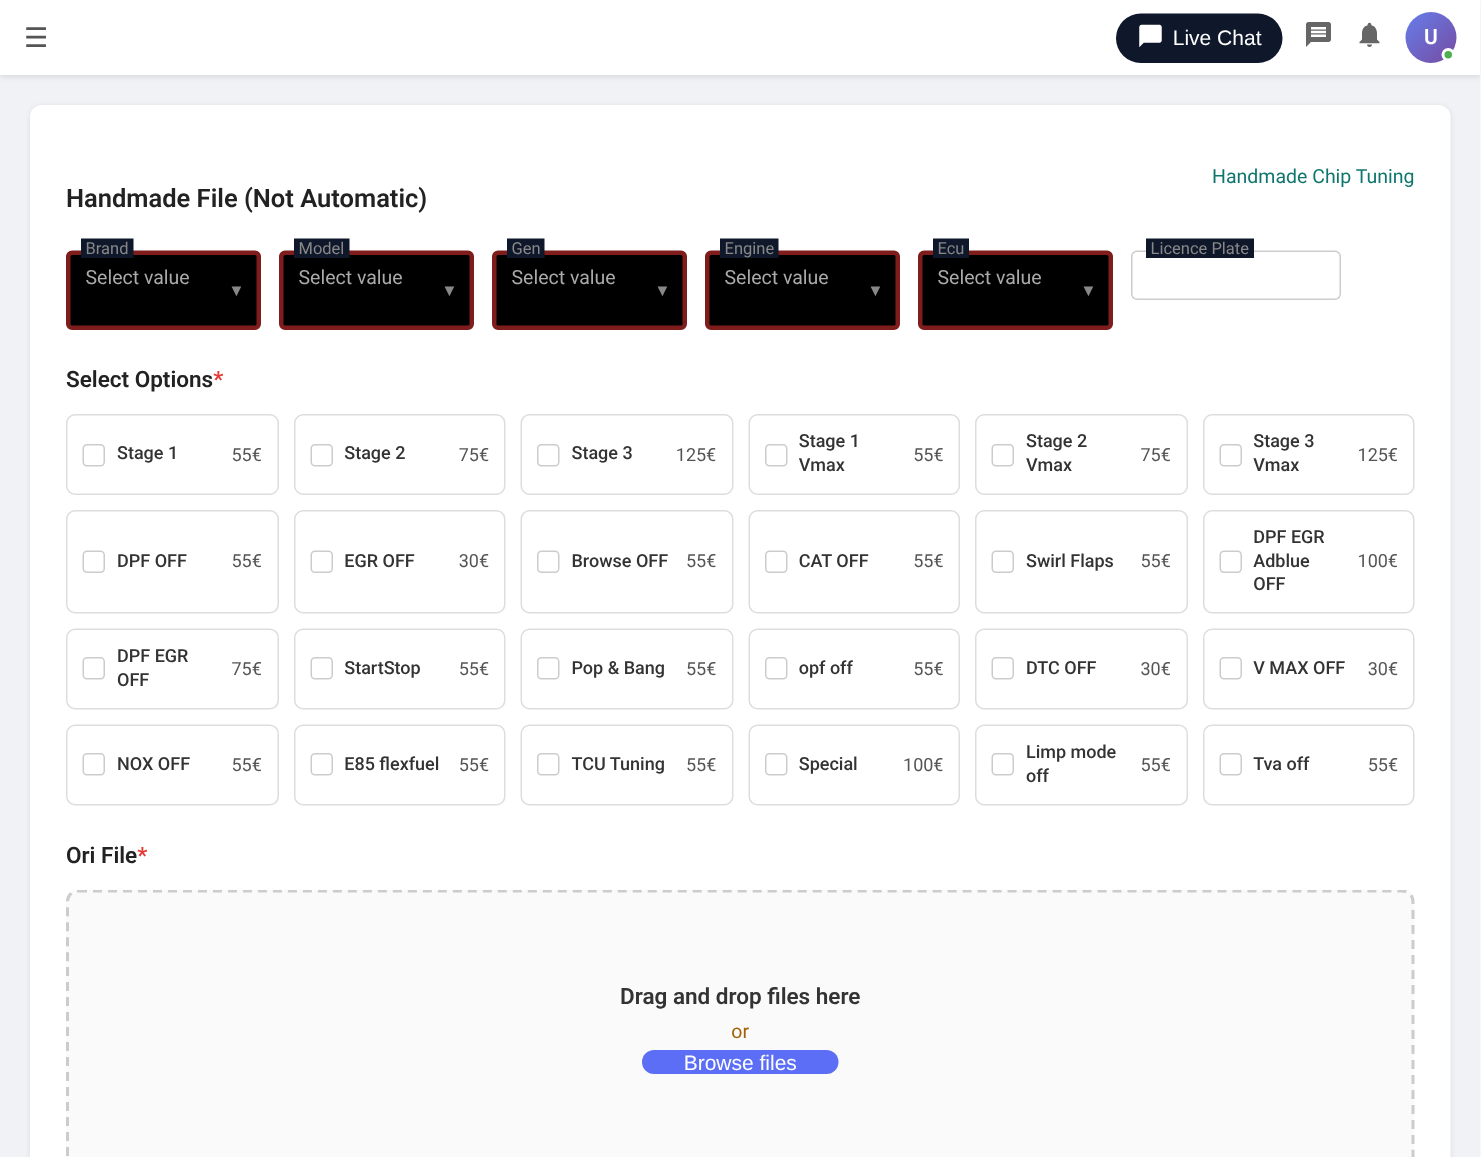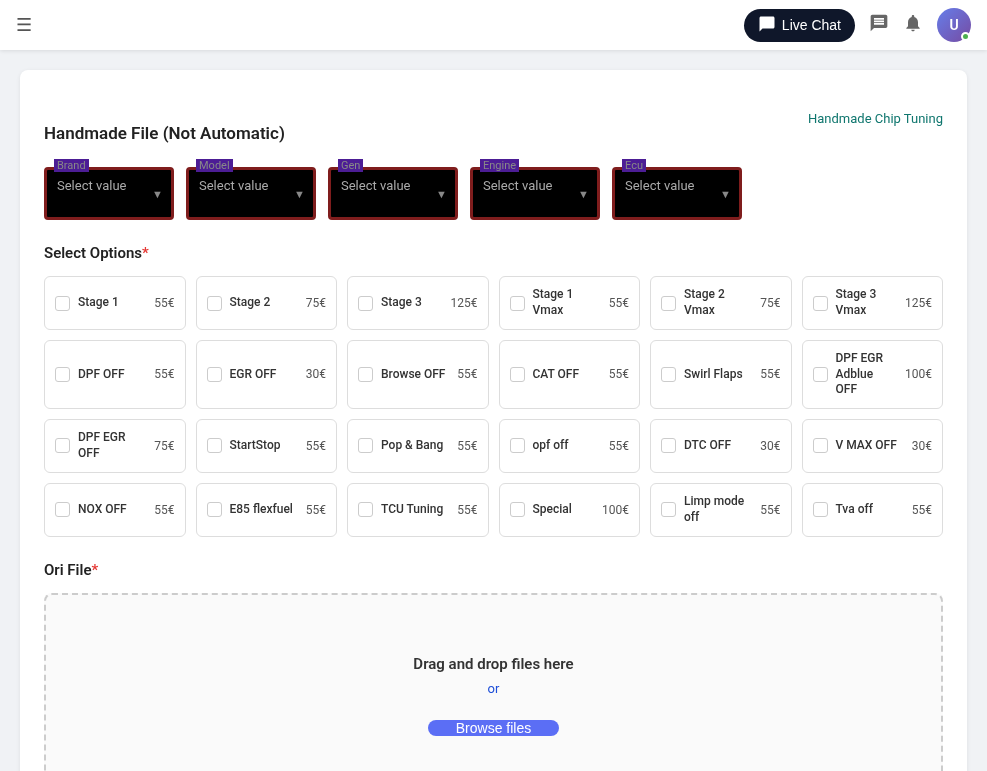--- a/index.html
+++ b/index.html
@@ -121,21 +121,21 @@
     }
     .filter-outer {
       position: relative;
     }
     .filter-outer-label {
       position: absolute;
       top: -8px;
       left: 10px;
       font-size: 11px;
       color: #888;
-      background: #4c1d95;
+      background: #0f172a;
       padding: 0 3px;
       z-index: 1;
     }
     .filter-select-wrapper select {
       position: absolute;
       top: 0; left: 0; right: 0; bottom: 0;
       opacity: 0;
       cursor: pointer;
       width: 100%;
     }
@@ -218,22 +218,22 @@
       background: #fafafa;
     }
     .drop-zone-title {
       font-size: 15px;
       font-weight: 600;
       color: #333;
       margin-bottom: 8px;
     }
     .drop-zone-or {
       font-size: 13px;
-      color: #1d4ed8;
-      margin-bottom: 24px;
+      color: #a16207;
+      margin-bottom: 4px;
     }
     .browse-btn {
       background: #5b6ef5;
       color: #fff;
       border: none;
       border-radius: 20px;
       padding: 0 28px;
       font-size: 14px;
       font-weight: 500;
       cursor: pointer;
@@ -340,20 +340,24 @@
         <span class="filter-outer-label">Ecu</span>
         <div class="filter-select-wrapper">
           <span>Select value</span>
           <span class="filter-chevron">▼</span>
           <select>
             <option>Select value</option>
           </select>
         </div>
       </div>
 
+      <div class="filter-outer">
+        <span class="filter-outer-label">Licence Plate</span>
+        <input type="text" class="licence-plate-input" style="">
+      </div>
 
     </div>
 
     <div>
       <div class="section-heading">
         <span>Select Options</span><span class="required">*</span>
       </div>
       <div class="options-grid" id="options-grid">
 
       <div class="option-item">

